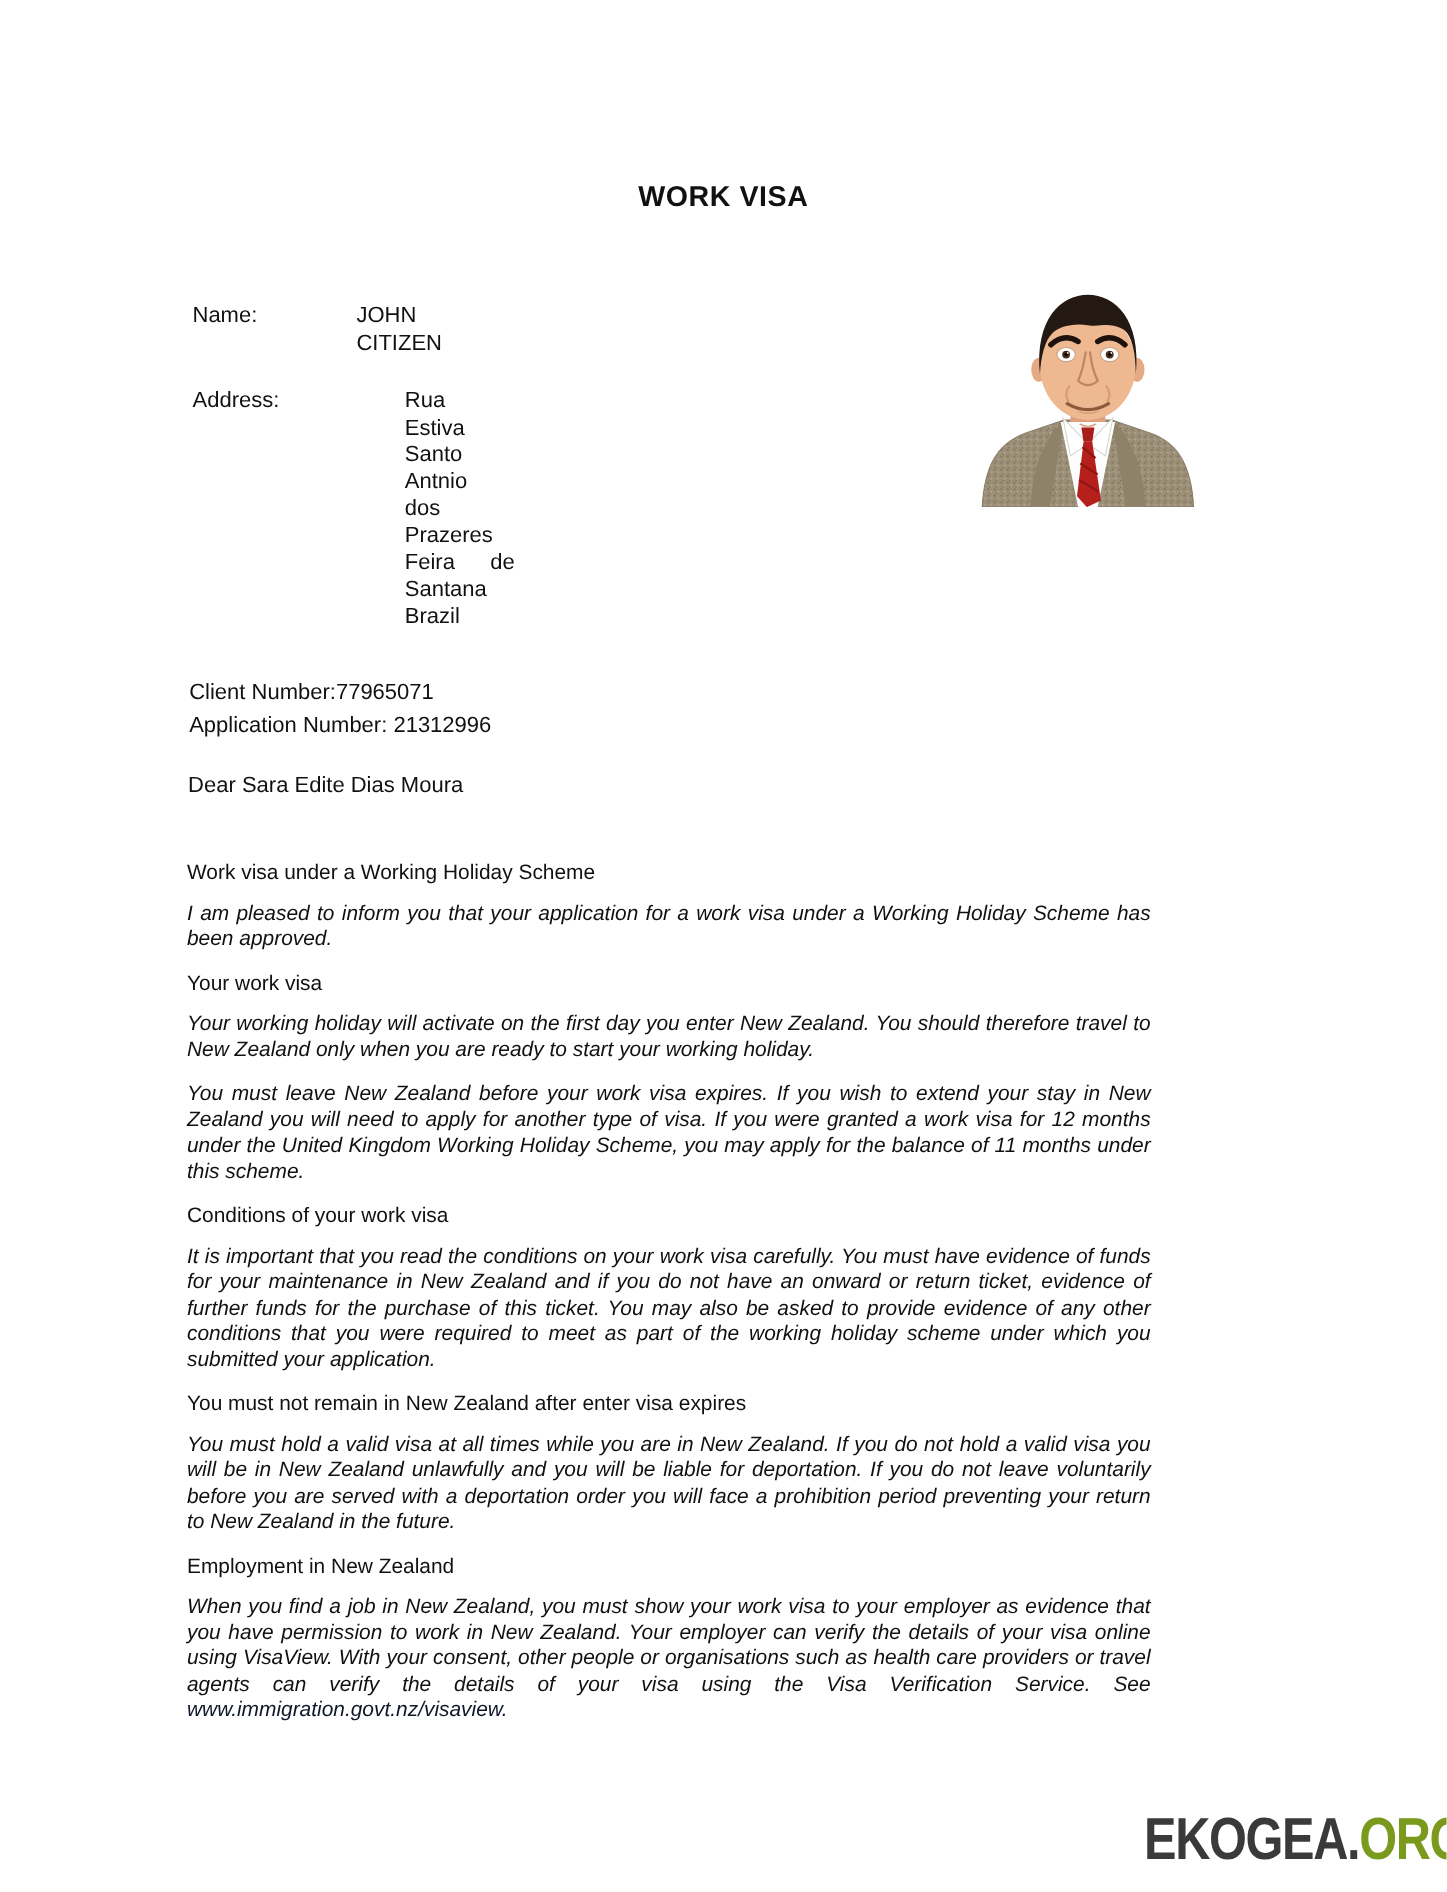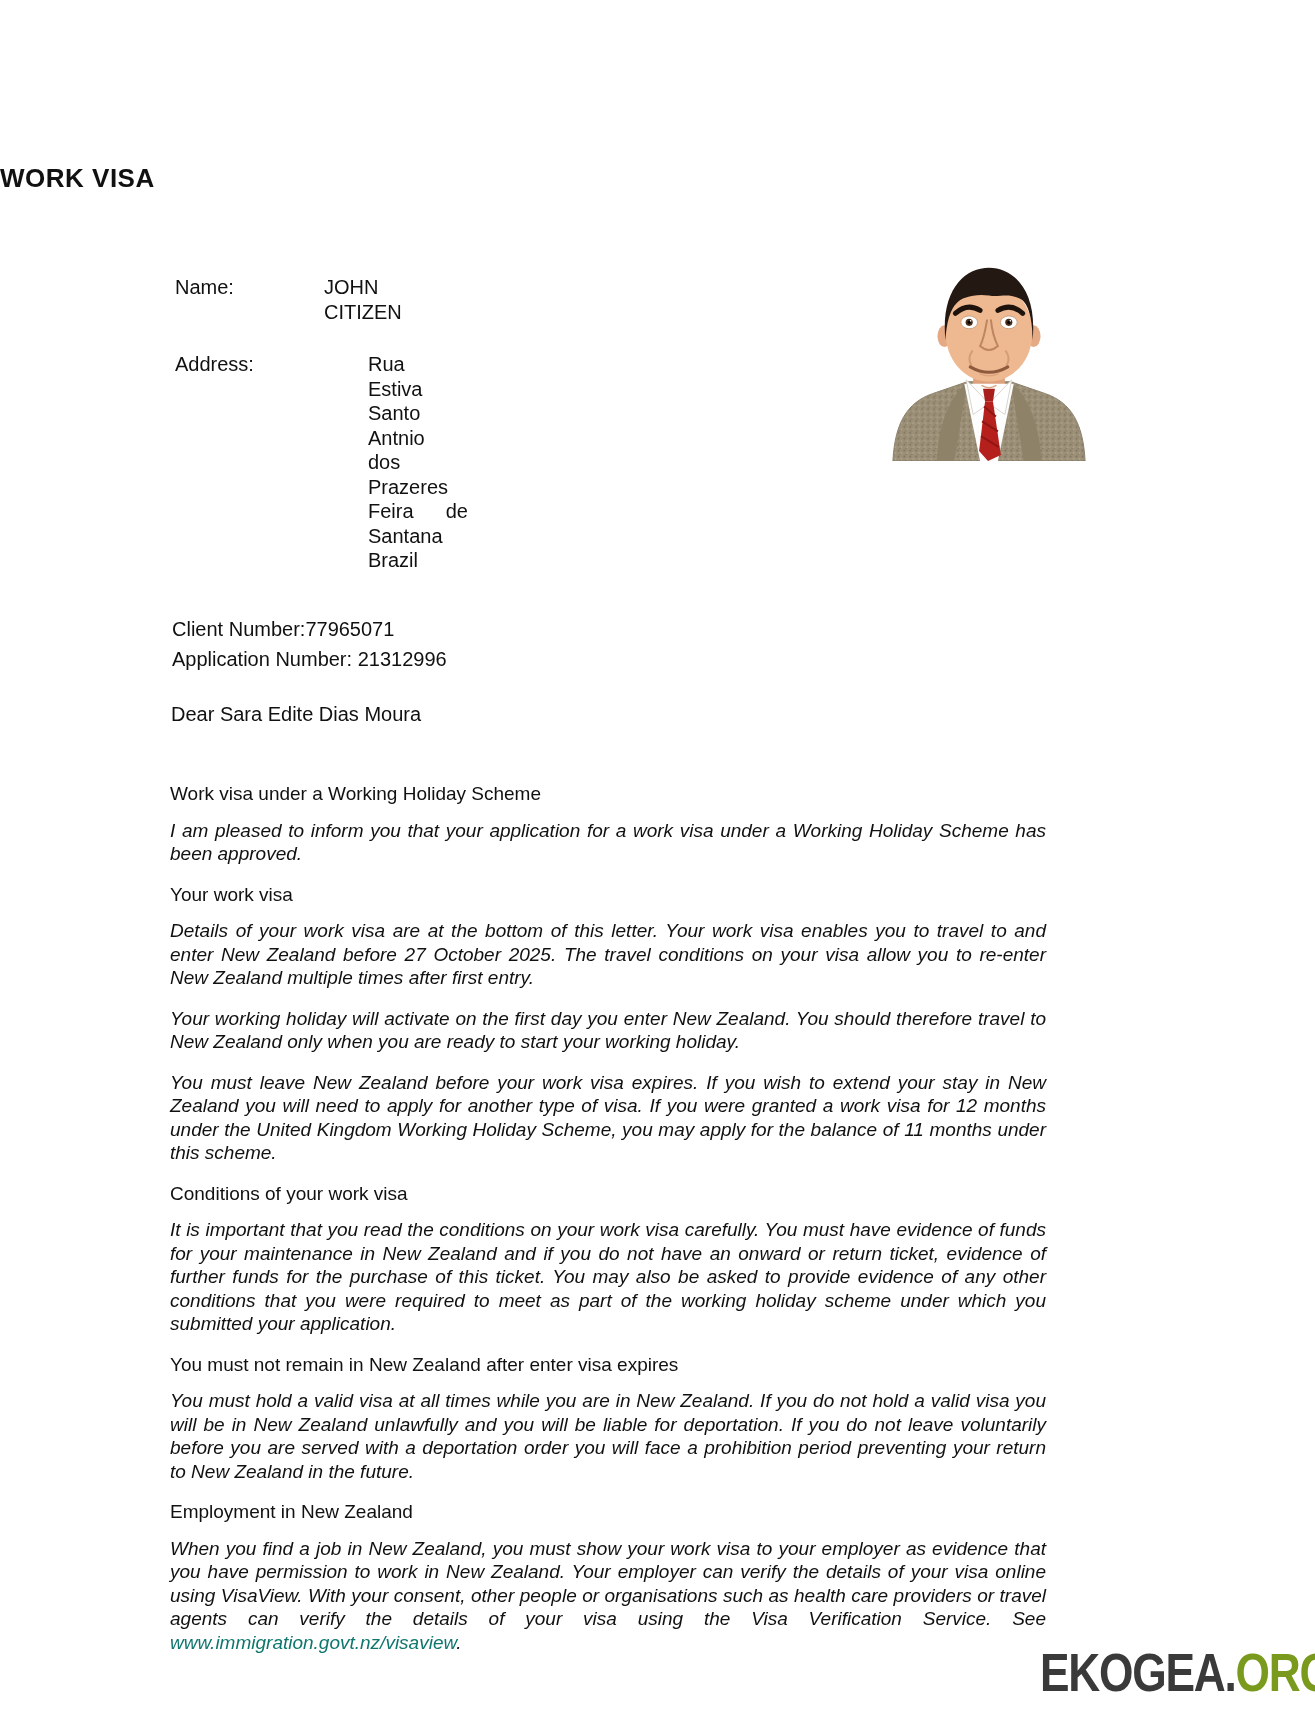--- a/index.html
+++ b/index.html
@@ -8,20 +8,21 @@
     width: 1315px; height: 1720px;
     position: relative;
     font-family: "Liberation Sans", sans-serif;
     color: #111111;
     overflow: hidden;
   }
   .page { position: absolute; inset: 0; background: #ffffff; }
 
   .title {
     position: absolute; top: 163px; left: 0; width: 1315px;
+    text-align: center;
     font-size: 26px; font-weight: 700; letter-spacing: 0.5px;
     margin: 0;
   }
 
   
   .recipient { position: absolute; left: 175px; top: 275px; font-size: 20px; line-height: 24.5px; }
   .recipient .row { display: flex; }
   .recipient .row.address-row { margin-top: 28px; gap: 44px; }
   .recipient .label { width: 149px; flex: 0 0 149px; }
   .recipient .value { width: 100px; flex: 0 0 100px; }
@@ -42,21 +43,21 @@
     position: absolute; left: 170px; top: 782px; width: 876px;
     font-size: 19px; line-height: 23.5px;
   }
   .letter-body h3 {
     font-size: 19px; font-weight: 400; margin: 15px 0 13px 0;
   }
   .letter-body h3:first-child { margin-top: 0; }
   .letter-body p {
     margin: 0 0 17px 0; text-align: justify; font-style: italic;
   }
-  .letter-body a.doc-link { color: #0f766e; text-decoration: none; cursor: pointer; }
+  .letter-body a.doc-link { color: #0f172a; text-decoration: none; cursor: pointer; }
 
   
   .brand {
     position: absolute; left: 1040px; top: 1641px;
     font-size: 54px; font-weight: 600; letter-spacing: -1.5px;
     transform: scaleX(0.82); transform-origin: left top;
     white-space: nowrap;
   }
   .brand .primary { color: #3a3a3a; }
   .brand .secondary { color: #7a9a1e; }
@@ -153,21 +154,20 @@
     <div>Client Number:77965071</div>
     <div>Application Number: 21312996</div>
   </div>
 
   <div class="greeting">Dear Sara Edite Dias Moura</div>
 
   <div class="letter-body" id="letter-body">
       <h3>Work visa under a Working Holiday Scheme</h3>
       <p>I am pleased to inform you that your application for a work visa under a Working Holiday Scheme has been approved.</p>
       <h3>Your work visa</h3>
-      <p>Details of your work visa are at the bottom of this letter. Your work visa enables you to travel to and enter New Zealand before 27 October 2025. The travel conditions on your visa allow you to re-enter New Zealand multiple times after first entry.</p>
       <p>Your working holiday will activate on the first day you enter New Zealand. You should therefore travel to New Zealand only when you are ready to start your working holiday.</p>
       <p>You must leave New Zealand before your work visa expires. If you wish to extend your stay in New Zealand you will need to apply for another type of visa. If you were granted a work visa for 12 months under the United Kingdom Working Holiday Scheme, you may apply for the balance of 11 months under this scheme.</p>
       <h3>Conditions of your work visa</h3>
       <p>It is important that you read the conditions on your work visa carefully. You must have evidence of funds for your maintenance in New Zealand and if you do not have an onward or return ticket, evidence of further funds for the purchase of this ticket. You may also be asked to provide evidence of any other conditions that you were required to meet as part of the working holiday scheme under which you submitted your application.</p>
       <h3>You must not remain in New Zealand after enter visa expires</h3>
       <p>You must hold a valid visa at all times while you are in New Zealand. If you do not hold a valid visa you will be in New Zealand unlawfully and you will be liable for deportation. If you do not leave voluntarily before you are served with a deportation order you will face a prohibition period preventing your return to New Zealand in the future.</p>
       <h3>Employment in New Zealand</h3>
       <p>When you find a job in New Zealand, you must show your work visa to your employer as evidence that you have permission to work in New Zealand. Your employer can verify the details of your visa online using VisaView. With your consent, other people or organisations such as health care providers or travel agents can verify the details of your visa using the Visa Verification Service. See <a class="doc-link">www.immigration.govt.nz/visaview</a>.</p>
     </div>
 

